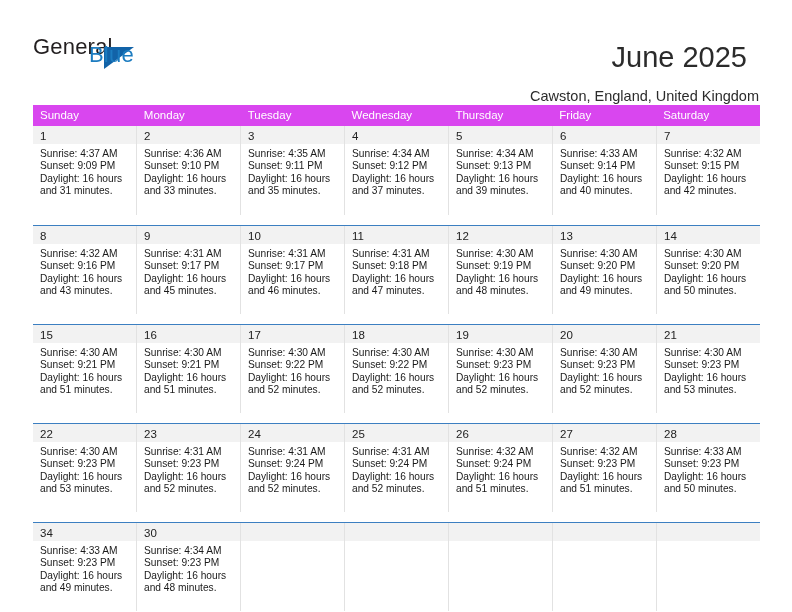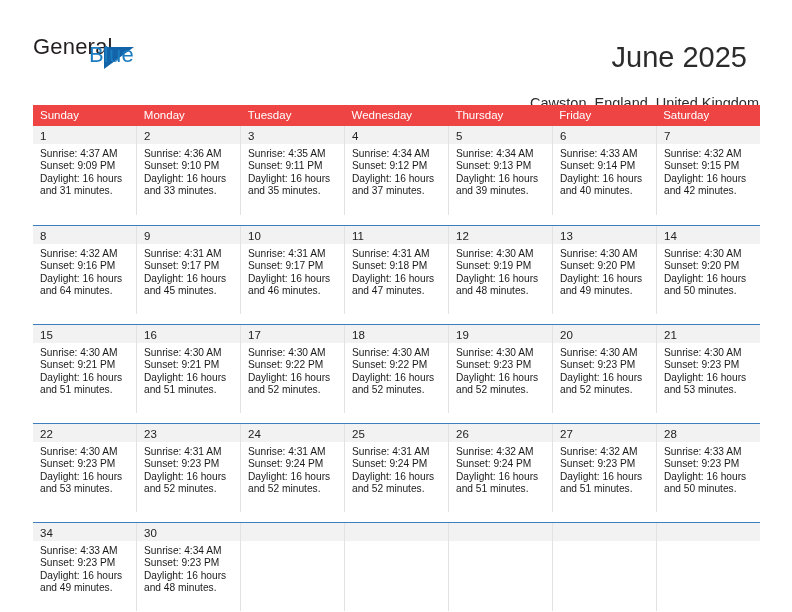--- a/index.html
+++ b/index.html
@@ -74,34 +74,34 @@
     color: #2b2b2b;
     line-height: 34px;
     white-space: nowrap;
     font-weight: normal;
     margin: 12px;
   }
   .location {
     font-size: 14.5px;
     color: #2b2b2b;
     line-height: 20px;
-    margin-top: 19px;
+    margin-top: 12px;
     white-space: nowrap;
   }
 
   
   .calendar {
     position: absolute;
     left: 33px;
     top: 105px;
     width: 727px;
   }
   .weekday-row {
     display: flex;
-    background: #ef4444;
+    background: #d946ef;
     height: 21px;
   }
   .weekday {
     flex: 1 1 0;
     color: #ffffff;
     font-size: 11.5px;
     line-height: 21px;
     padding-left: 7px;
     box-sizing: border-box;
     white-space: nowrap;
@@ -251,21 +251,21 @@
           </div>
         </div>
         <div class="row-gap"></div>
         <div class="week-row">
           <div class="day-cell">
             <div class="day-number-band"><span class="day-number">8</span></div>
             <div class="day-info">
               <div>Sunrise: 4:32 AM</div>
               <div>Sunset: 9:16 PM</div>
               <div>Daylight: 16 hours</div>
-              <div>and 64 minutes.</div>
+              <div>and 43 minutes.</div>
             </div>
           </div>
           <div class="day-cell">
             <div class="day-number-band"><span class="day-number">9</span></div>
             <div class="day-info">
               <div>Sunrise: 4:31 AM</div>
               <div>Sunset: 9:17 PM</div>
               <div>Daylight: 16 hours</div>
               <div>and 45 minutes.</div>
             </div>

